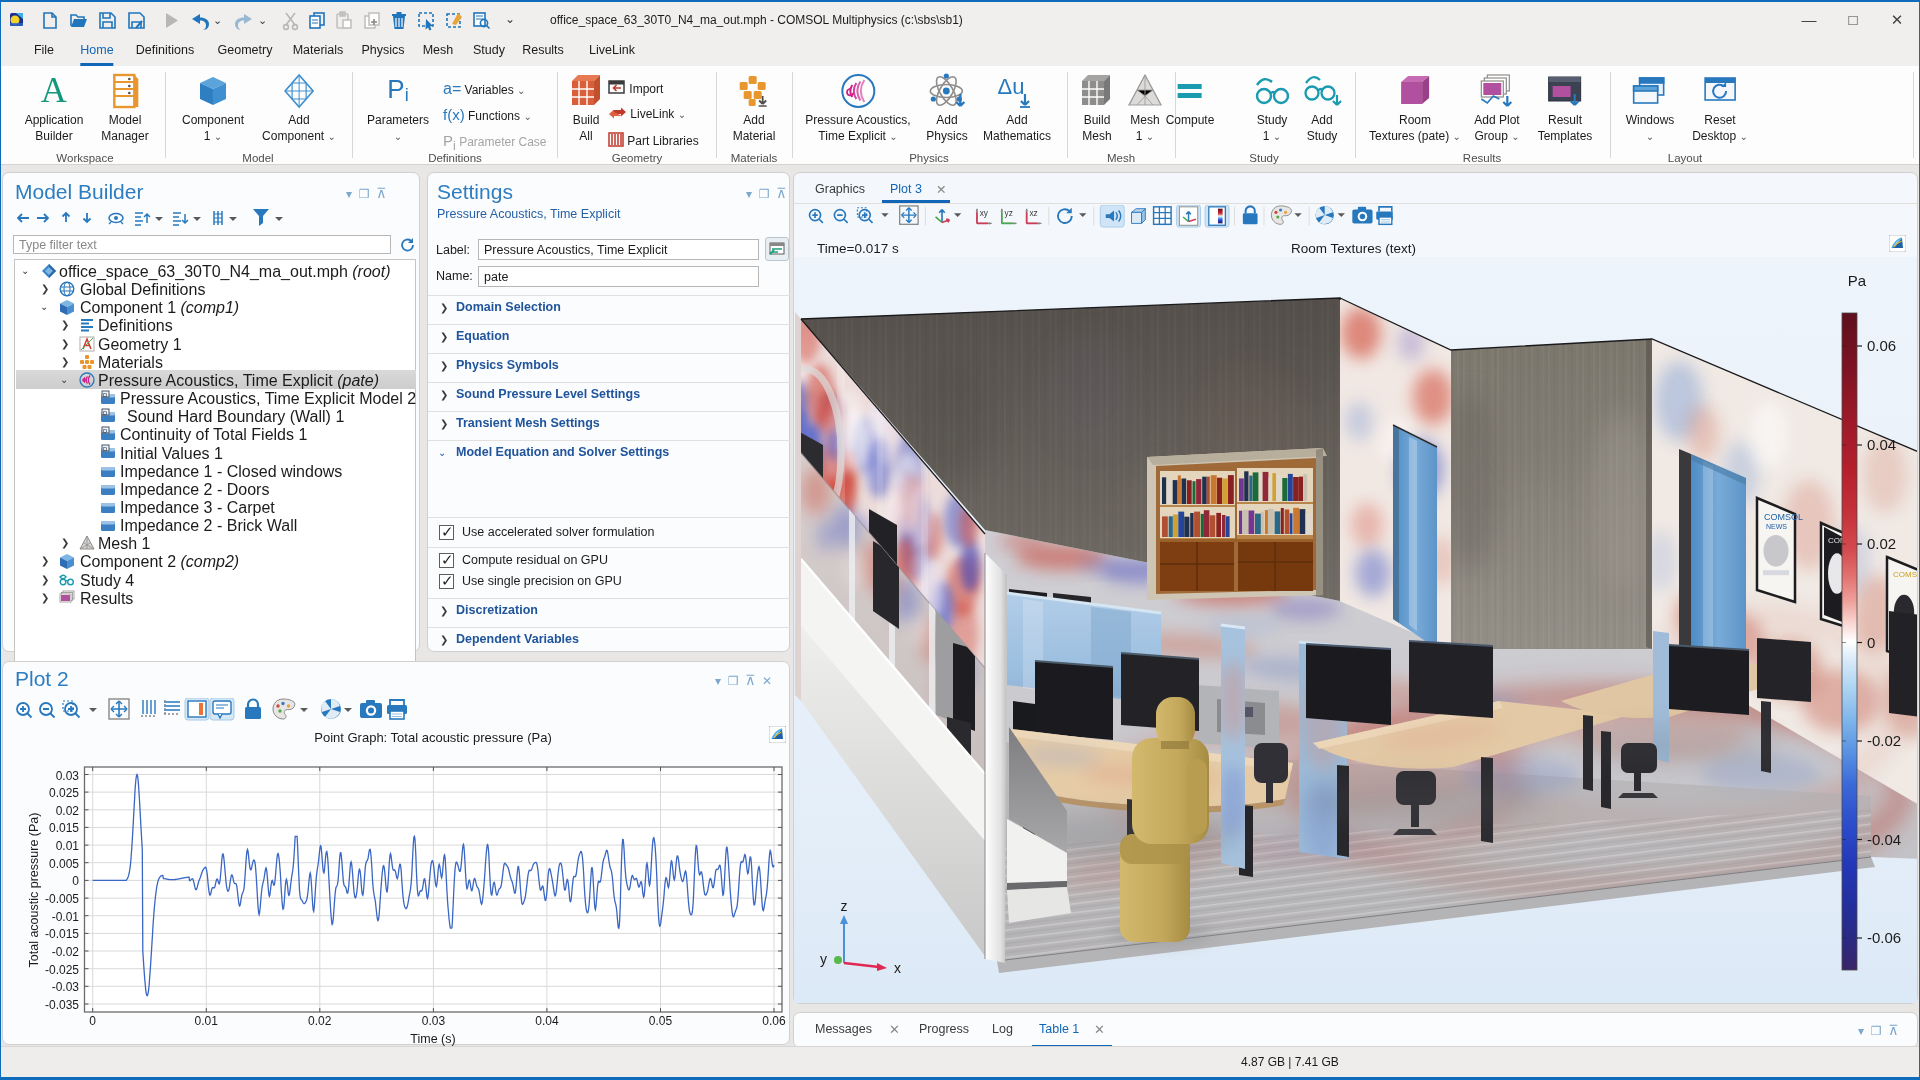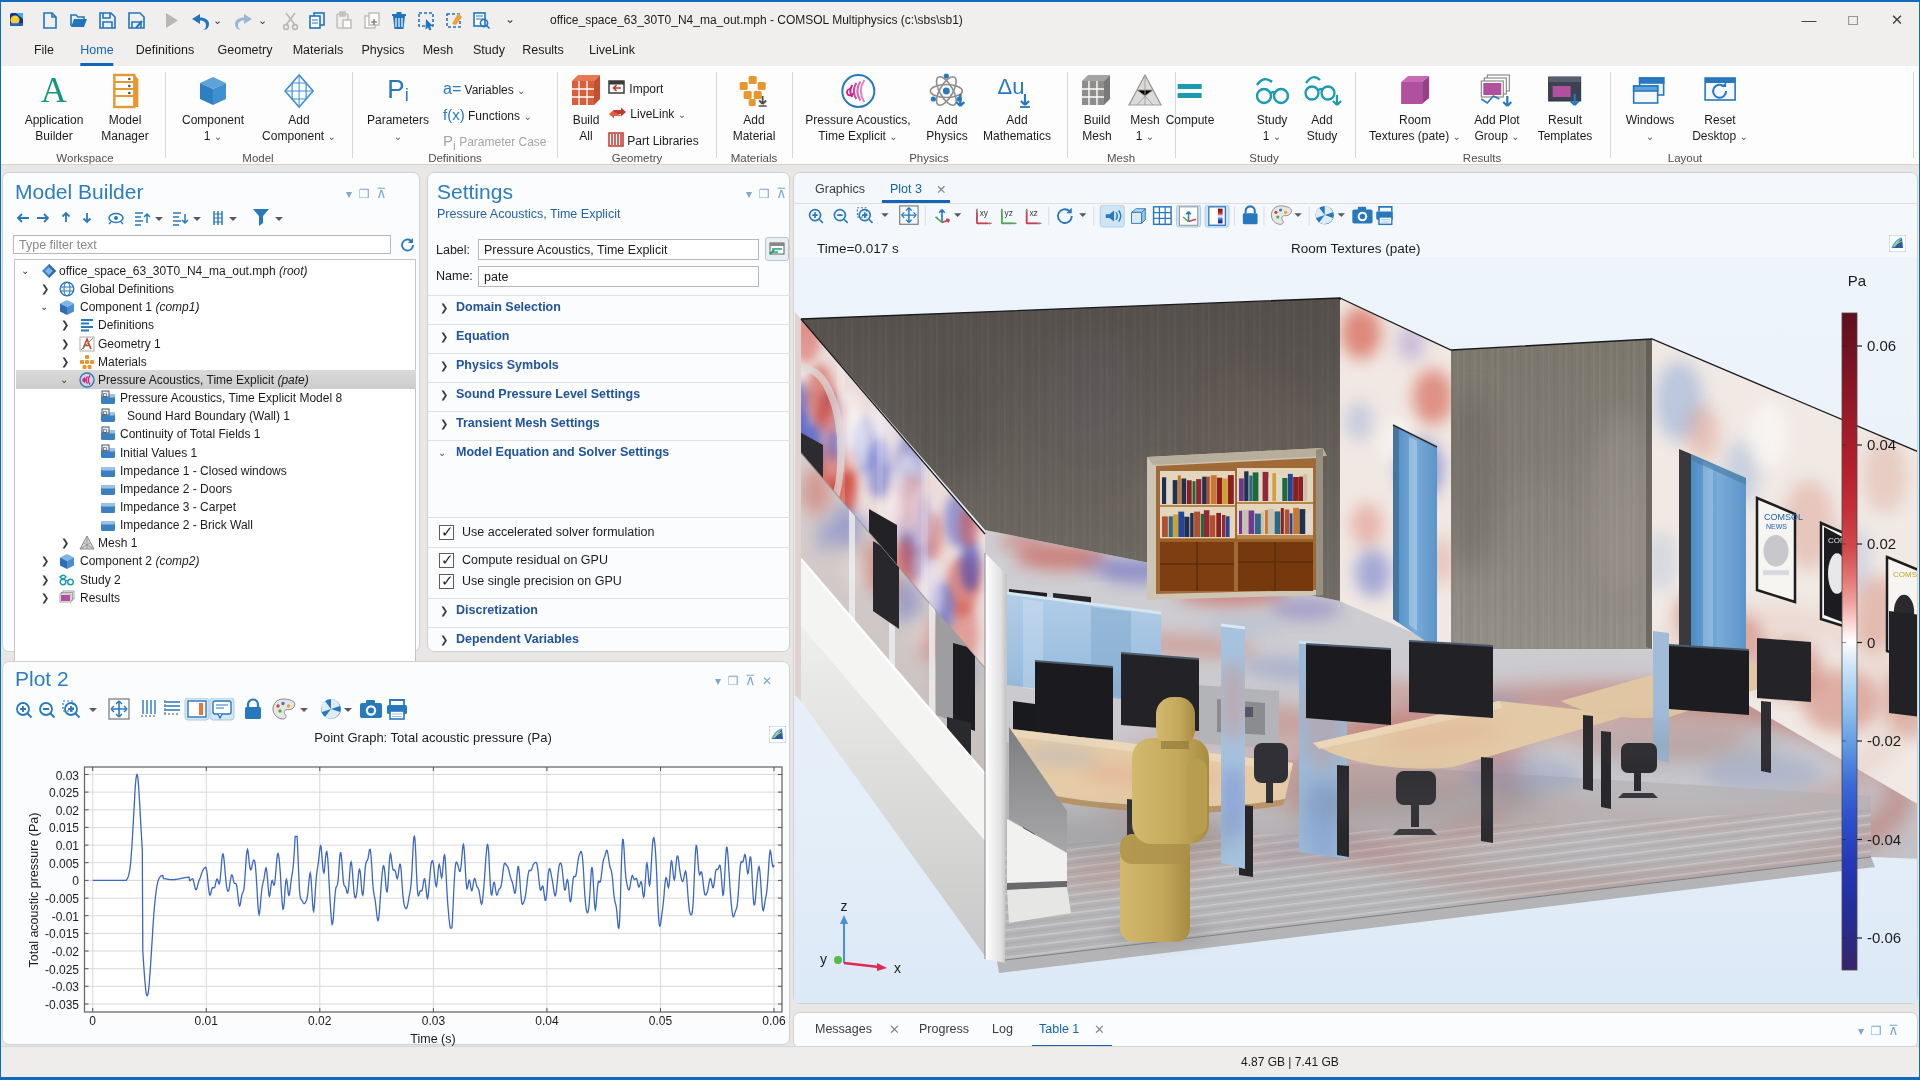--- a/index.html
+++ b/index.html
@@ -24,21 +24,21 @@
 .ritem{position:absolute;text-align:center;transform:translateX(-50%);font-size:12px;color:#1b1b1b;line-height:1.32;}
 .ritem .ic{display:block;margin:0 auto 3px auto;}
 .rsmall{position:absolute;font-size:12px;color:#1b1b1b;white-space:nowrap;}
 .caret{color:#5a5a5a;font-size:10px;}
 
 .panel{position:absolute;background:#fbfcfe;border:1px solid #d2d0ce;border-radius:7px;}
 .ptitle{position:absolute;font-size:21px;color:#2d7dc0;}
 .pctrl{position:absolute;color:#7da7cc;font-size:12px;white-space:nowrap;}
 
 #treebox{position:absolute;left:11px;top:86px;width:402px;height:474px;background:#fff;border:1px solid #c7c5c3;}
-.trow{position:absolute;left:1px;height:18px;font-size:12px;color:#1b1b1b;white-space:nowrap;}
+.trow{position:absolute;left:1px;height:18px;font-size:16px;color:#1b1b1b;white-space:nowrap;}
 .trow i{font-style:italic;}
 .texp{position:absolute;font-size:10px;color:#3b3b3b;}
 
 .sechead{position:absolute;left:0;width:100%;font-size:12.5px;font-weight:700;color:#20549b;}
 .sep{position:absolute;left:0;width:362px;height:1px;background:#e2e0de;}
 .stext{position:absolute;font-size:12.5px;color:#1b1b1b;}
 .inbox{position:absolute;background:#fff;border:1px solid #b9b7b5;font-size:12.5px;color:#1b1b1b;padding-left:5px;}
 .cb{position:absolute;width:15px;height:15px;border:1.5px solid #5f5d5b;background:#fff;}
 .cb:after{content:"✓";position:absolute;left:1px;top:-3px;font-size:15px;color:#222;}
 
@@ -455,21 +455,21 @@
             <circle cx="5" cy="8" r="1.2"></circle>
           </g>
         </svg>
         <div class="trow" style="left:83px;top:111px;line-height:19px;">Pressure Acoustics, Time Explicit <i>(pate)</i></div>
   <svg class="abs" style="left:85px;top:130px" width="16" height="16">
           <rect x="1" y="4" width="14" height="10" rx="1.5" fill="#3a7fc2"></rect>
           <rect x="1" y="4" width="14" height="3.5" rx="1.5" fill="#9cc3e5"></rect>
           <rect x="2" y="1" width="7" height="6" fill="#eef4fa" stroke="#456"></rect>
           <text x="3" y="6.5" font-size="6" fill="#123">D</text>
         </svg>
-        <div class="trow" style="left:105px;top:129px;line-height:19px;">Pressure Acoustics, Time Explicit Model 8</div>
+        <div class="trow" style="left:105px;top:129px;line-height:19px;">Pressure Acoustics, Time Explicit Model 2</div>
   <svg class="abs" style="left:85px;top:148px" width="16" height="16">
           <rect x="1" y="4" width="14" height="10" rx="1.5" fill="#3a7fc2"></rect>
           <rect x="1" y="4" width="14" height="3.5" rx="1.5" fill="#9cc3e5"></rect>
           <rect x="2" y="1" width="7" height="6" fill="#eef4fa" stroke="#456"></rect>
           <text x="3" y="6.5" font-size="6" fill="#123">D</text>
         </svg>
         <div class="trow" style="left:105px;top:147px;line-height:19px;margin-left:7px;">Sound Hard Boundary (Wall) 1</div>
   <svg class="abs" style="left:85px;top:166px" width="16" height="16">
           <rect x="1" y="4" width="14" height="10" rx="1.5" fill="#3a7fc2"></rect>
           <rect x="1" y="4" width="14" height="3.5" rx="1.5" fill="#9cc3e5"></rect>
@@ -521,21 +521,21 @@
         <div class="trow" style="left:65px;top:292px;line-height:19px;">Component 2 <i>(comp2)</i></div>
   <span class="texp" style="left:26px;top:314px;">❯</span>
         <svg class="abs" style="left:44px;top:312px" width="16" height="16">
           <g fill="none" stroke="#1b9bb0" stroke-width="1.4">
             <path d="M1 5 q3.5-3.5 6 0 q-3 3.5-6 0z"></path>
             <circle cx="4" cy="10" r="2.8"></circle>
             <circle cx="11.5" cy="10" r="2.8"></circle>
             <path d="M6.8 9 q1.2-1.2 2 0"></path>
           </g>
         </svg>
-        <div class="trow" style="left:65px;top:311px;line-height:19px;">Study 2</div>
+        <div class="trow" style="left:65px;top:311px;line-height:19px;">Study 4</div>
   <span class="texp" style="left:26px;top:332px;">❯</span>
         <svg class="abs" style="left:44px;top:330px" width="16" height="16">
           <g fill="#fff" stroke="#8f8d8b" stroke-width=".8">
             <rect x="4" y="1" width="11" height="8"></rect>
             <rect x="2.5" y="2.5" width="11" height="8"></rect>
             <rect x="1" y="4" width="11" height="8"></rect>
           </g>
           <rect x="2" y="5" width="9" height="6" fill="#b0509e"></rect>
         </svg>
         <div class="trow" style="left:65px;top:329px;line-height:19px;">Results</div>
@@ -869,21 +869,21 @@
           <circle cx="11" cy="10.5" r="3" fill="#2878be"></circle>
         </g>
     <g transform="translate(622,1)">
           <path d="M3 6 V1 h14 v5" fill="none" stroke="#2878be" stroke-width="1.8"></path>
           <rect x="0" y="6" width="20" height="9" rx="1.5" fill="#2878be"></rect>
           <rect x="3" y="12" width="14" height="8" fill="#fff" stroke="#2878be" stroke-width="1.6"></rect>
           <path d="M5 15h10M5 17.5h10" stroke="#9cc3e5" stroke-width="1.2"></path>
         </g>
   </svg>
   <div class="abs" style="left:23px;top:68px;font-size:13.5px;color:#1b1b1b;">Time=0.017 s</div>
-  <div class="abs" style="left:497px;top:68px;font-size:13.5px;color:#1b1b1b;">Room Textures (pate)</div>
+  <div class="abs" style="left:497px;top:68px;font-size:13.5px;color:#1b1b1b;">Room Textures (text)</div>
   <svg class="abs" style="left:1095px;top:62px" width="17" height="17">
         <rect x="0" y="0" width="17" height="17" rx="2" fill="#fff" stroke="#b0b0b0" stroke-width=".8"></rect>
         <path d="M3 13 L13 3 l1 10z" fill="#2060a8"></path>
         <path d="M3 13 C6 6 10 4 13 3" fill="none" stroke="#48b0e8" stroke-width="1.6"></path>
         <path d="M5 12 C8 8 10 7 12.5 6" fill="none" stroke="#e8c22a" stroke-width="1.2"></path>
       </svg>
   <svg class="abs" style="left:0;top:84px" width="1123" height="746" viewBox="793 256 1123 746">
         <defs>
 <filter id="b8" x="-60%" y="-60%" width="220%" height="220%">
             <feGaussianBlur stdDeviation="8"></feGaussianBlur>

